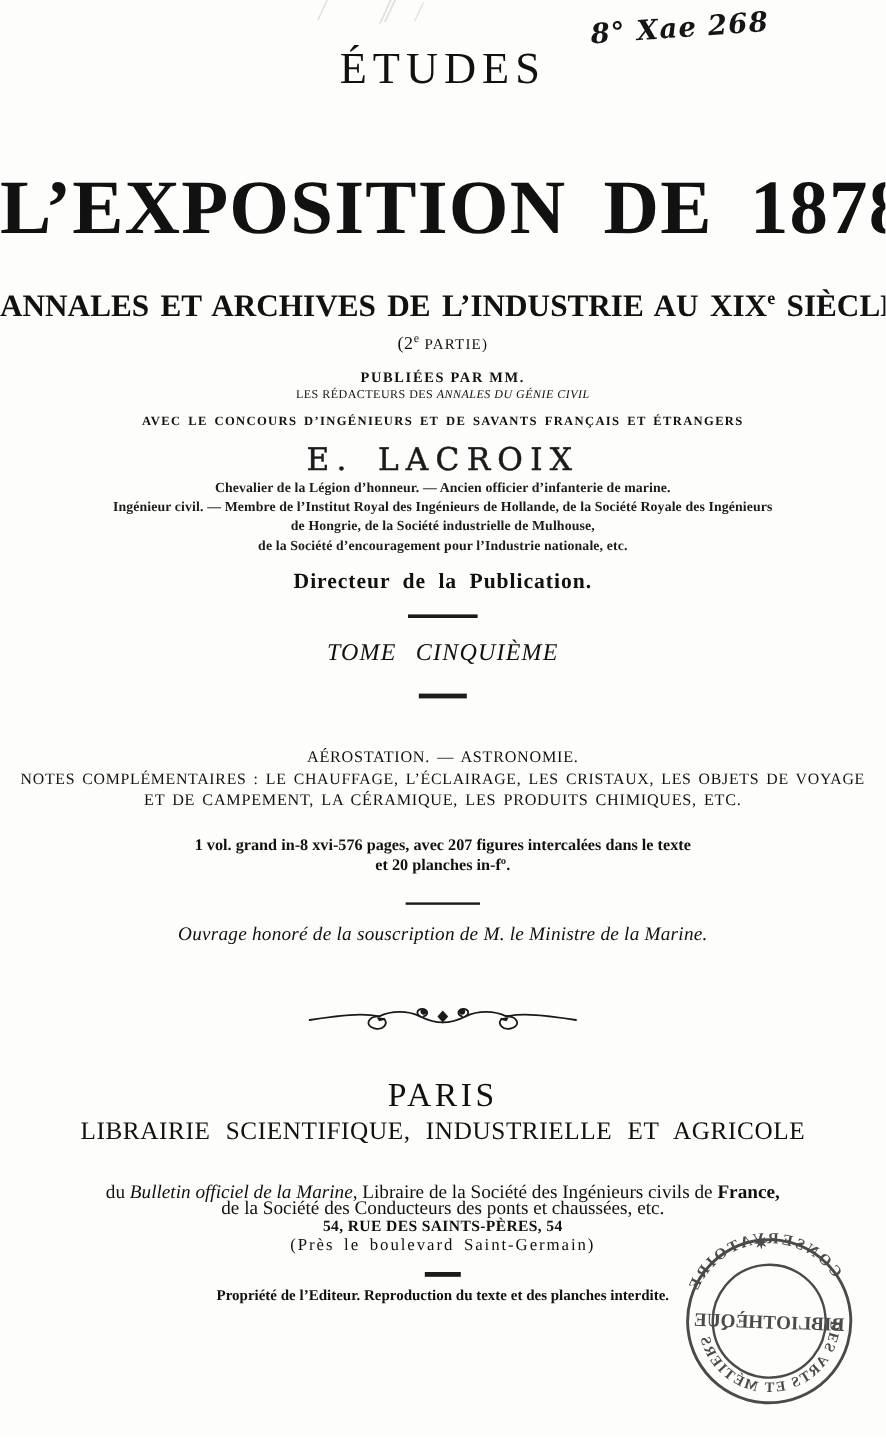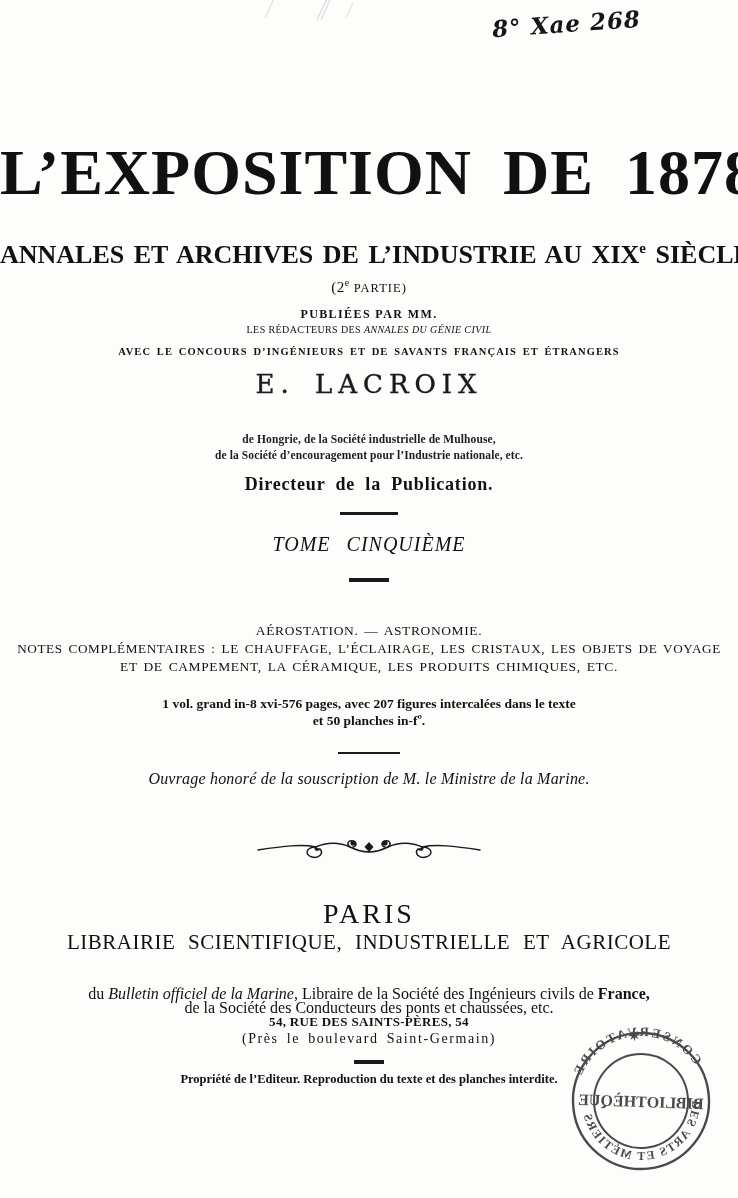--- a/index.html
+++ b/index.html
@@ -280,57 +280,60 @@
 <body>
 
 <div id="page">
 
   <span class="ghost" id="ghost1">⁄</span>
   <span class="ghost" id="ghost2">⁄⁄</span>
   <span class="ghost" id="ghost3">⁄</span>
 
   <div id="shelfmark">8° Xae 268</div>
 
+  <div class="line" id="etudes">ÉTUDES</div>
 
 
   <div class="line" id="maintitle">L’EXPOSITION DE 1878</div>
 
   <div class="line" id="annales">
     <span>ANNALES ET ARCHIVES DE L’INDUSTRIE AU XIX</span><span class="sup">e</span><span> SIÈCLE</span>
   </div>
 
   <div class="line" id="partie">
     <span>(2</span><span class="ord">e</span><span class="sc"> PARTIE)</span>
   </div>
 
   <div class="line" id="publiees">PUBLIÉES PAR MM.</div>
   <div class="line" id="redacteurs">
     <span>LES RÉDACTEURS DES </span><span class="it">ANNALES DU GÉNIE CIVIL</span>
   </div>
   <div class="line" id="concours">AVEC LE CONCOURS D’INGÉNIEURS ET DE SAVANTS FRANÇAIS ET ÉTRANGERS</div>
 
   <div class="line" id="lacroix">E. LACROIX</div>
 
+  <div class="line cred" id="cred1">Chevalier de la Légion d’honneur. — Ancien officier d’infanterie de marine.</div>
+  <div class="line cred" id="cred2">Ingénieur civil. — Membre de l’Institut Royal des Ingénieurs de Hollande, de la Société Royale des Ingénieurs</div>
   <div class="line cred" id="cred3">de Hongrie, de la Société industrielle de Mulhouse,</div>
   <div class="line cred" id="cred4">de la Société d’encouragement pour l’Industrie nationale, etc.</div>
 
   <div class="line" id="directeur">Directeur de la Publication.</div>
 
   <div class="rule" id="rule1"></div>
 
   <div class="line" id="tome">TOME CINQUIÈME</div>
 
   <div class="rule" id="rule2"></div>
 
   <div class="line contents" id="cont2">AÉROSTATION. — ASTRONOMIE.</div>
   <div class="line contents" id="cont3">NOTES COMPLÉMENTAIRES : LE CHAUFFAGE, L’ÉCLAIRAGE, LES CRISTAUX, LES OBJETS DE VOYAGE</div>
   <div class="line contents" id="cont4">ET DE CAMPEMENT, LA CÉRAMIQUE, LES PRODUITS CHIMIQUES, ETC.</div>
 
   <div class="line voldesc" id="vol1">1 vol. grand in-8 xvi-576 pages, avec 207 figures intercalées dans le texte</div>
-  <div class="line voldesc" id="vol2">et 50 planches in-fº.</div>
+  <div class="line voldesc" id="vol2">et 20 planches in-fº.</div>
 
   <div class="rule" id="rule3"></div>
 
   <div class="line" id="dedication">Ouvrage honoré de la souscription de M. le Ministre de la Marine.</div>
 
   <div id="ornament">
     <svg viewBox="0 0 230 34" width="230" height="34" aria-hidden="true">
       <g fill="none" stroke="#1a1a1a" stroke-width="1.5" stroke-linecap="round">
         <path d="M4 18 C 30 14, 48 12, 62 15"></path>
         <path d="M226 18 C 200 14, 182 12, 168 15"></path>

